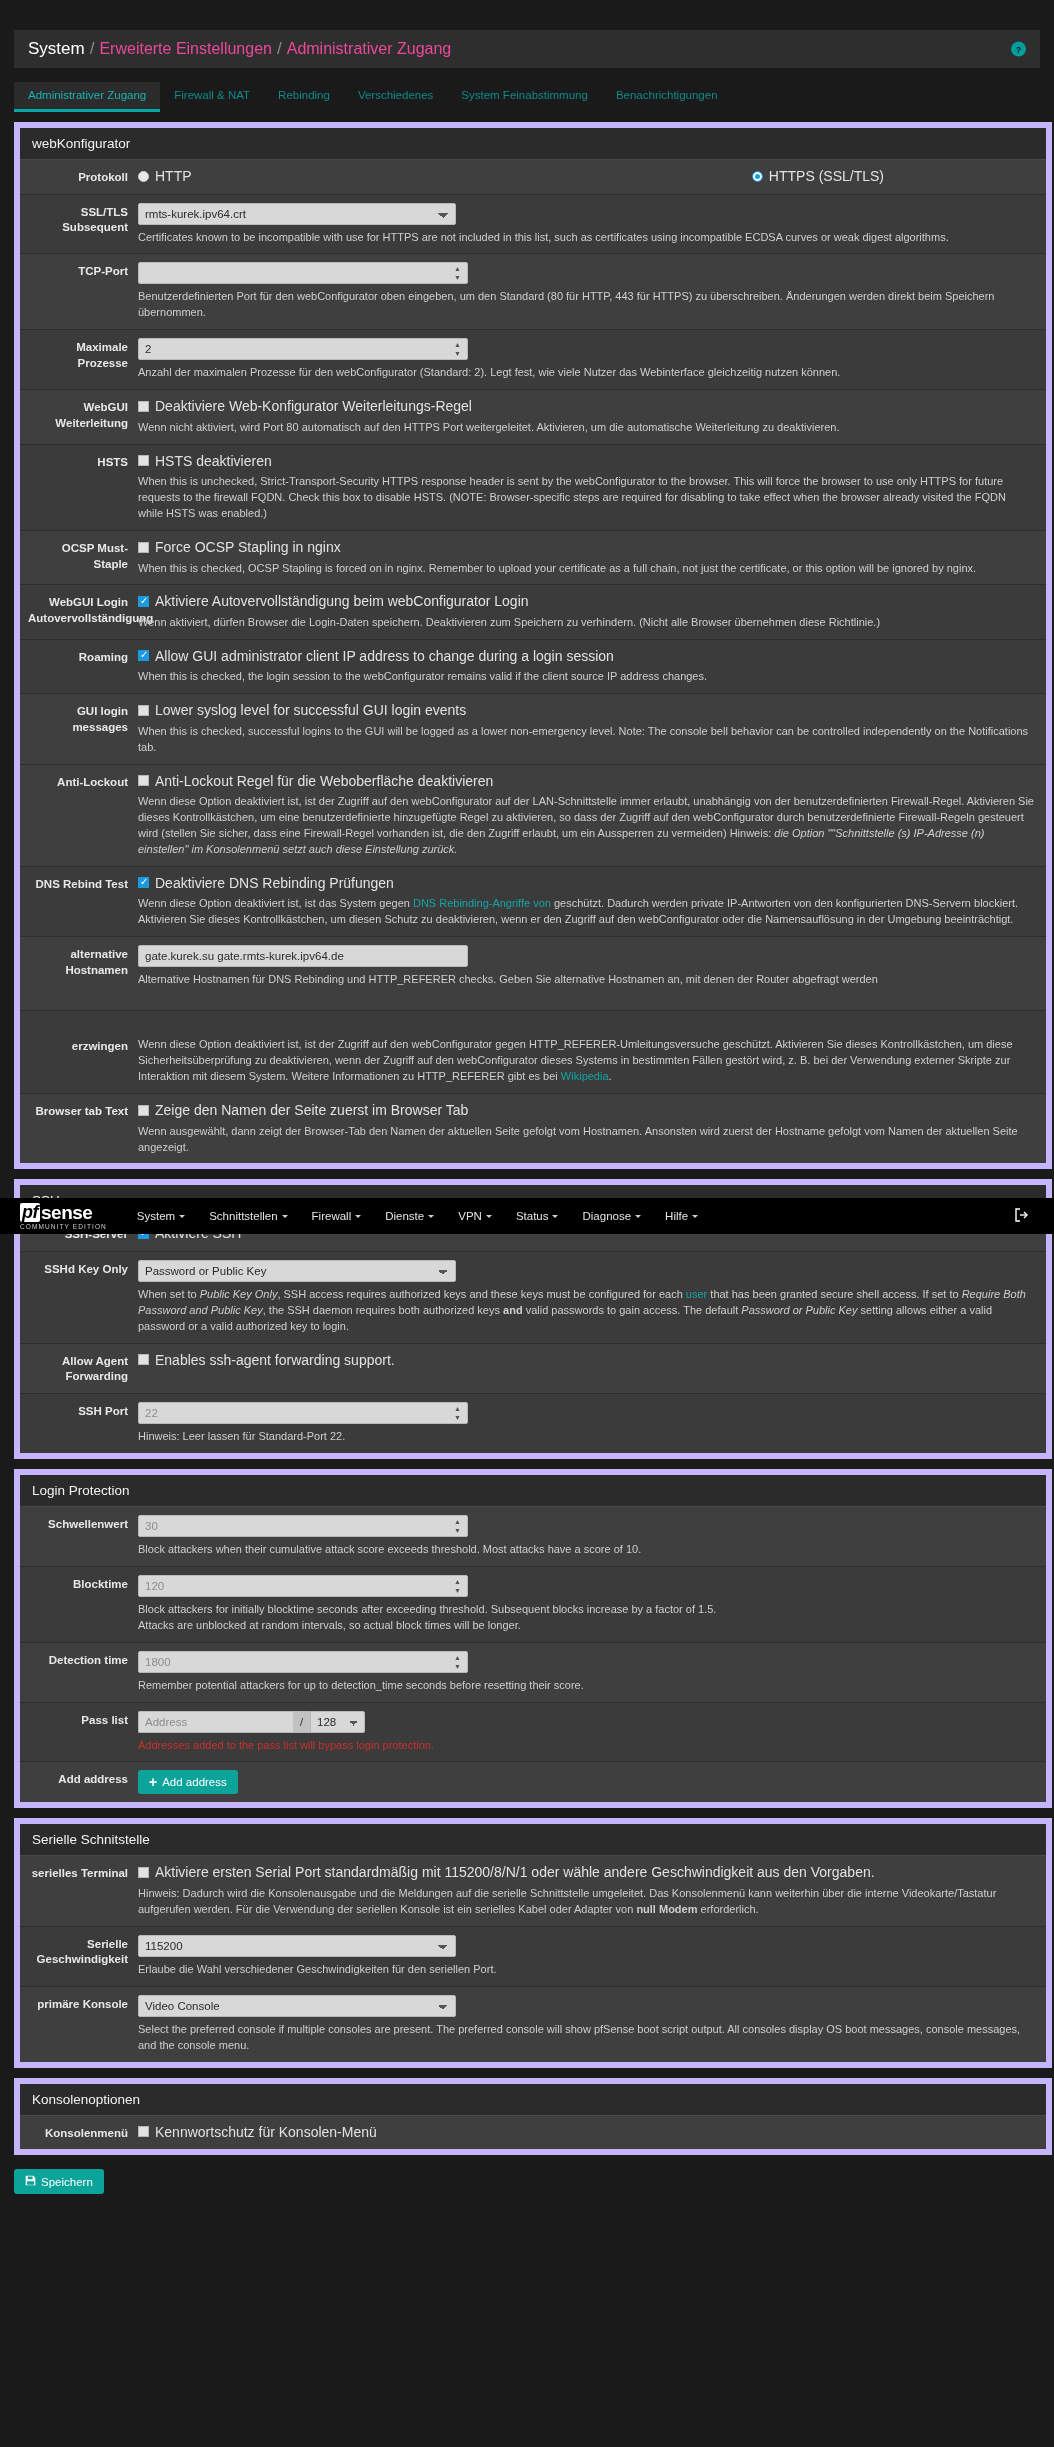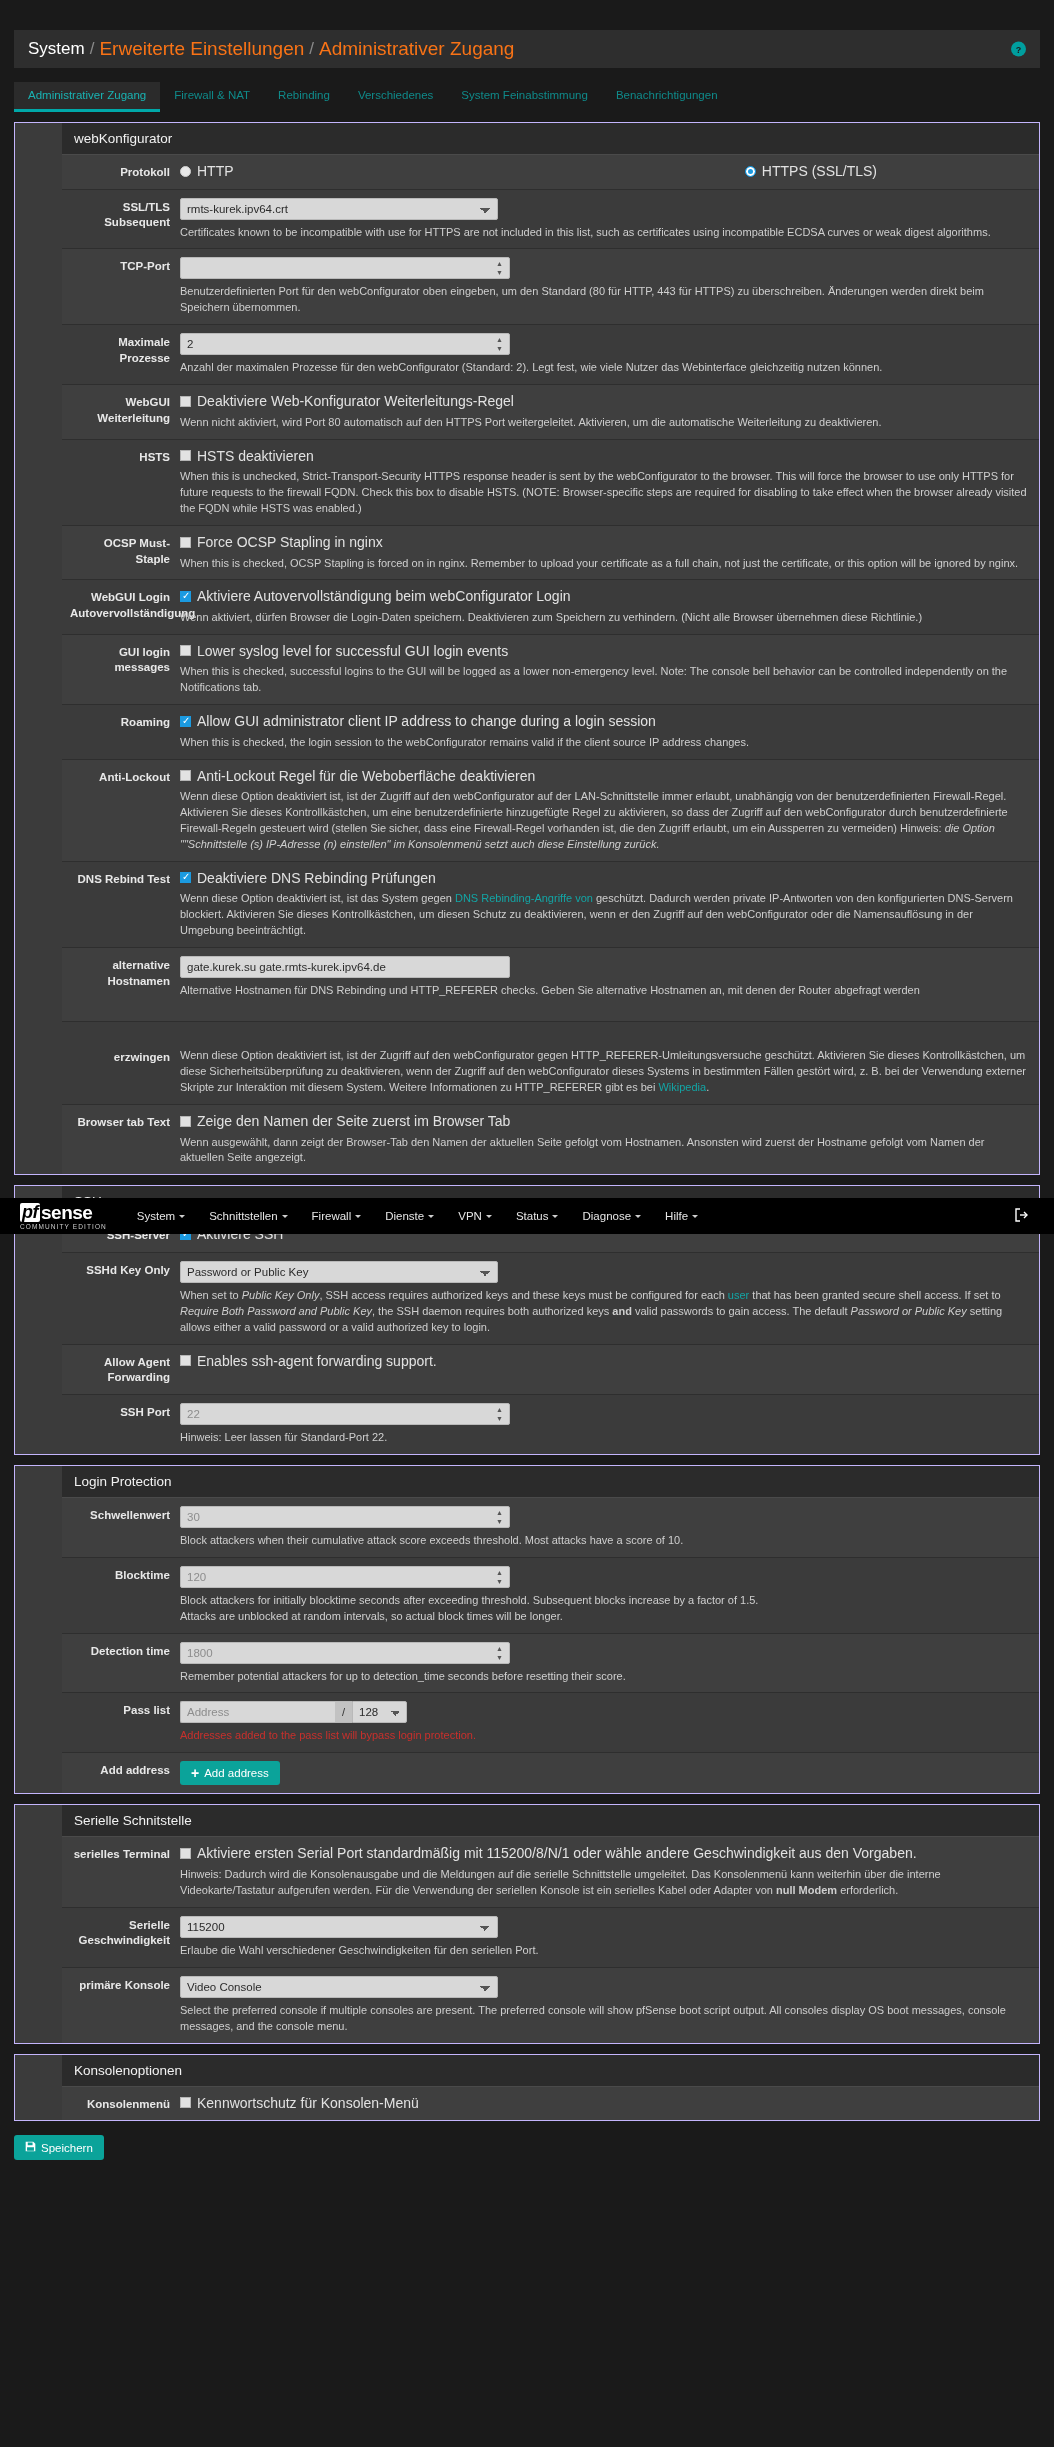--- a/index.html
+++ b/index.html
@@ -20,21 +20,21 @@
     margin:0 14px;
     background:#2e2e2e;
     height:38px;
     display:flex;
     align-items:center;
     padding:0 14px;
     position:relative;
   }
   .crumb .c-first { color:#fff; font-size:17px; font-weight:400; }
   .crumb .c-sep { color:#8a8a8a; font-size:17px; margin:0 5px; }
-  .crumb .c-link { color:#f97316; font-size:19px; }
+  .crumb .c-link { color:#ec4899; font-size:16px; }
   .help-btn {
     position:absolute; right:14px; top:50%; transform:translateY(-50%);
     width:15px; height:15px; border-radius:50%;
     background:#009e9e; color:#1a1a1a;
     font-size:9px; font-weight:bold;
     display:flex; align-items:center; justify-content:center;
     cursor:pointer;
   }
 
   
@@ -42,21 +42,21 @@
   .tab {
     color:#0f8a8a; font-size:11.5px; padding:7px 14px;
     cursor:pointer; white-space:nowrap; line-height:1.2;
   }
   .tab.active {
     background:#2b2b2b; color:#19b3b3;
     border-bottom:3px solid #00a8a8;
   }
 
   
-  .panel { margin:10px 14px 0 14px; border:1px solid #c4b5fd; background:#3b3b3b;padding-left:47px; }
+  .panel { margin:10px 2px 0 14px; border:6px solid #c4b5fd; background:#3b3b3b; }
   .panel-head {
     background:#2b2b2b; color:#f2f2f2; font-size:13.5px;
     padding:8px 12px; font-weight:400;
     border-bottom:1px solid #4a4a4a;
   }
   .row {
     display:flex; border-bottom:1px solid #2e2e2e;
     padding:8px 0; background:#3f3f3f;
   }
   .row:last-child { border-bottom:none; }
@@ -280,39 +280,39 @@
       <div class="lbl">WebGUI Login Autovervollständigung</div>
       <div class="ctl">
         <label class="opt">
           <span class="chk on"></span>
           <span>Aktiviere Autovervollständigung beim webConfigurator Login</span>
         </label>
         <div class="desc">Wenn aktiviert, dürfen Browser die Login-Daten speichern. Deaktivieren zum Speichern zu verhindern. (Nicht alle Browser übernehmen diese Richtlinie.)</div>
       </div>
     </div>
 
-    <div class="row">
-      <div class="lbl">GUI login messages</div>
-      <div class="ctl">
-        <label class="opt">
-          <span class="chk"></span>
-          <span>Lower syslog level for successful GUI login events</span>
-        </label>
-        <div class="desc">When this is checked, successful logins to the GUI will be logged as a lower non-emergency level. Note: The console bell behavior can be controlled independently on the Notifications tab.</div>
-      </div>
-    </div>
-
     <div class="row alt">
       <div class="lbl">Roaming</div>
       <div class="ctl">
         <label class="opt">
           <span class="chk on"></span>
           <span>Allow GUI administrator client IP address to change during a login session</span>
         </label>
         <div class="desc">When this is checked, the login session to the webConfigurator remains valid if the client source IP address changes.</div>
+      </div>
+    </div>
+
+    <div class="row">
+      <div class="lbl">GUI login messages</div>
+      <div class="ctl">
+        <label class="opt">
+          <span class="chk"></span>
+          <span>Lower syslog level for successful GUI login events</span>
+        </label>
+        <div class="desc">When this is checked, successful logins to the GUI will be logged as a lower non-emergency level. Note: The console bell behavior can be controlled independently on the Notifications tab.</div>
       </div>
     </div>
 
     <div class="row">
       <div class="lbl">Anti-Lockout</div>
       <div class="ctl">
         <label class="opt">
           <span class="chk"></span>
           <span>Anti-Lockout Regel für die Weboberfläche deaktivieren</span>
         </label>

